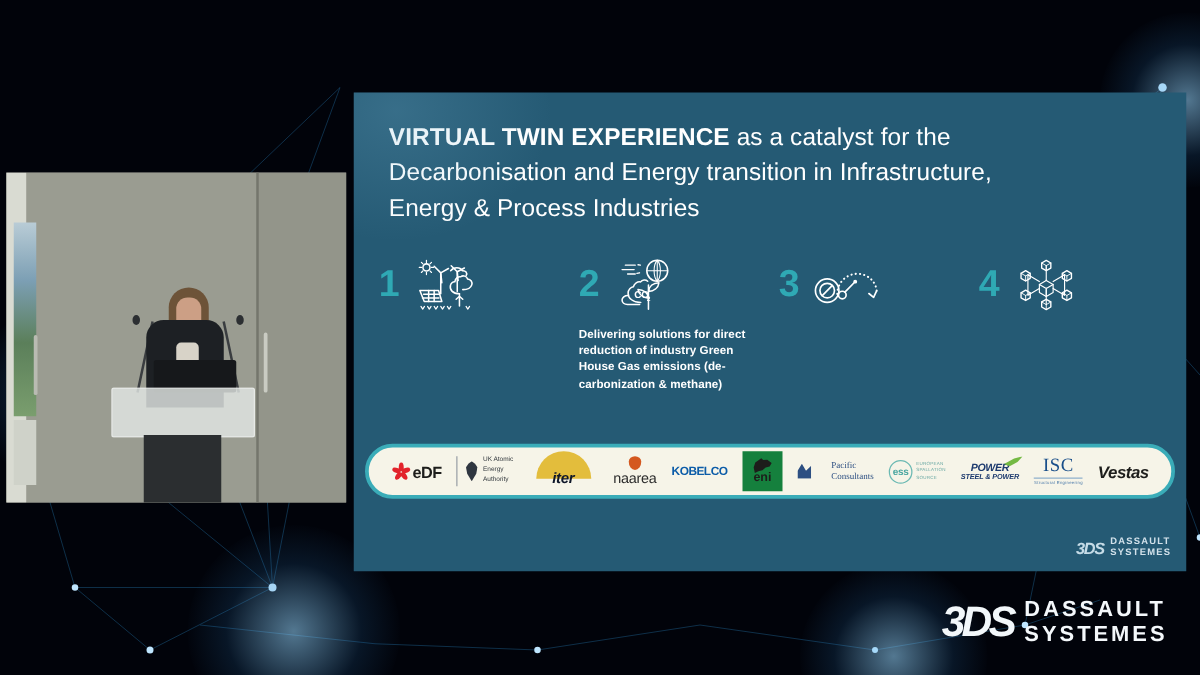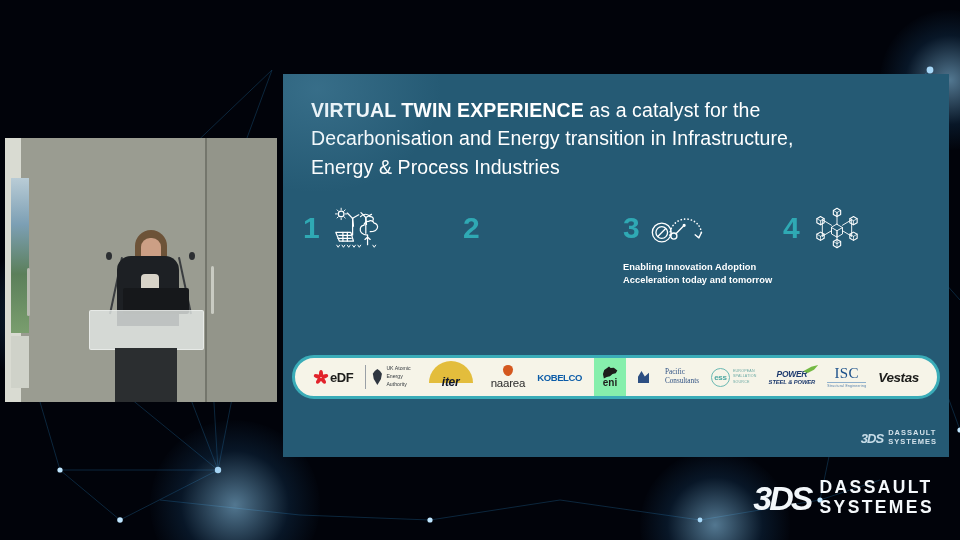--- a/index.html
+++ b/index.html
@@ -110,21 +110,21 @@
   .lg-iter-dome { position:absolute; left:6px; bottom:7px; width:44px; height:22px;
     background:#e3bd3c; border-radius:22px 22px 0 0; }
   .lg-iter-txt { position:relative; font-size:12px; font-weight:700; color:#0f172a; font-style:italic; letter-spacing:-.3px; padding-bottom:1px; }
 
   .lg-naarea { display:flex; flex-direction:column; align-items:center; }
   .lg-naarea-mark { width:10px; height:11px; background:#d4581f; border-radius:50% 50% 50% 50%/40% 40% 60% 60%; margin-bottom:1px; }
   .lg-naarea-txt { font-size:11.5px; color:#2b2b2b; font-weight:400; letter-spacing:-.2px; }
 
   .lg-kobelco { font-size:9.5px; font-weight:800; color:#0c5ca8; letter-spacing:-.4px; }
 
-  .lg-eni { width:32px; height:44px; background:#86efac; display:flex; flex-direction:column;
+  .lg-eni { width:32px; height:32px; background:#15803d; display:flex; flex-direction:column;
             align-items:center; justify-content:center; }
   .lg-eni-dog { width:16px; height:13px; background:#1d1d1b;
     clip-path:polygon(6% 62%,14% 30%,32% 16%,44% 4%,54% 16%,74% 14%,96% 34%,86% 56%,66% 62%,50% 78%,30% 84%,12% 96%); }
   .lg-eni-txt { font-size:10px; font-weight:800; color:#1d1d1b; line-height:1; margin-top:-1px; }
 
   .lg-pacific { display:flex; align-items:center; gap:16px; }
   .lg-pacific-mark { width:11px; height:12px; background:#2d4f82;
     clip-path:polygon(0 48%,32% 0,62% 46%,100% 14%,100% 100%,0 100%); }
   .lg-pacific-txt { font-family:"Liberation Serif", serif; font-size:7.2px; line-height:1.2; color:#2d4f82; }
 
@@ -253,41 +253,59 @@
                 <path d="M6 44.5l1.6 2.4 1.6-2.4M12 44.5l1.6 2.4 1.6-2.4M18 44.5l1.6 2.4 1.6-2.4M24 44.5l1.6 2.4 1.6-2.4M30 44.5l1.6 2.4 1.6-2.4M47 44.5l1.6 2.4 1.6-2.4"></path>
               </g>
             </svg>
           </span>
         </div>
       </div>
 
       <div class="pillar">
         <div class="pillar-head">
           <span class="pillar-num">2</span>
+          <span class="pillar-icon">
+            <svg viewBox="0 0 54 50" fill="none" stroke="#ffffff" stroke-width="1.4" stroke-linecap="round" stroke-linejoin="round">
+              <circle cx="37" cy="12" r="9.5"></circle>
+              <path d="M37 2.5v19M27.5 12h19" stroke-width="1"></path>
+              <path d="M37 2.5c3.8 4 3.8 15 0 19M37 2.5c-3.8 4-3.8 15 0 19" stroke-width="1"></path>
+              <g stroke-width="1.2">
+                <path d="M8 7h9M5 11h11M10 15h7"></path>
+                <path d="M19.5 6.6l2.2 .4M18.5 14.4l2.4-.5"></path>
+              </g>
+              <path d="M29 47V25"></path>
+              <path d="M29 31c5-.5 9-3.5 9.5-8-5 .2-9 3-9.5 8z"></path>
+              <path d="M29 37c-5-.5-9-3.5-9.5-8 5 .2 9 3 9.5 8z"></path>
+              <path d="M22 41c-7 0-11.5-4-11.5-8.6 0-3.2 2.5-5.6 4.8-5.8.8-3.2 3.8-5 6.6-4.4 1.4-2 4.6-2.4 6.4-.6"></path>
+              <path d="M10.6 34.5c-3.4 0-5.6 1.8-5.6 4.2 0 2.2 2 4 5 4h11"></path>
+              <text x="16" y="37" font-family="Liberation Sans, sans-serif" font-size="9" font-weight="700" fill="#ffffff" stroke="none">CO</text>
+              <text x="27.5" y="39.5" font-family="Liberation Sans, sans-serif" font-size="6" font-weight="700" fill="#ffffff" stroke="none">2</text>
+            </svg>
+          </span>
         </div>
+        <p class="pillar-text">Delivering solutions for direct reduction of  industry Green House Gas emissions (de-carbonization &amp; methane)</p>
       </div>
 
       <div class="pillar">
         <div class="pillar-head">
           <span class="pillar-num">3</span>
           <span class="pillar-icon">
             <svg viewBox="0 0 58 44" fill="none" stroke="#ffffff" stroke-width="1.5" stroke-linecap="round" stroke-linejoin="round">
               <circle cx="12" cy="27" r="10.5"></circle>
               <circle cx="12" cy="27" r="6.5"></circle>
               <path d="M7.6 31.4L16.4 22.6"></path>
               <path d="M21 30c0-10 8-18 18-18 6 0 11.4 3 14.6 7.8" stroke-dasharray="0.2 3.6" stroke-width="1.8"></path>
               <path d="M53.6 19.8c1.4 2.2 2.3 4.7 2.6 7.4" stroke-dasharray="0.2 3.6" stroke-width="1.8"></path>
               <path d="M56 27.5l-2.6 5.5-4.2-3.4"></path>
               <circle cx="25.5" cy="31" r="3.4"></circle>
               <path d="M27.8 28.4L36 20"></path>
               <circle cx="37" cy="19" r="1" fill="#ffffff"></circle>
             </svg>
           </span>
         </div>
-        <p class="pillar-text">Enabling Innovation Adoption Acceleration today and tomorrow</p>
       </div>
 
       <div class="pillar">
         <div class="pillar-head">
           <span class="pillar-num">4</span>
           <span class="pillar-icon">
             <svg viewBox="0 0 50 48" fill="none" stroke="#ffffff" stroke-width="1.2" stroke-linecap="round" stroke-linejoin="round">
               <g stroke-width="1">
                 <path d="M25 7v13M25 28v13M9 15l10 6M31 27l10 6M41 15l-10 6M19 27l-10 6M9 15v18M41 15v18"></path>
                 <path d="M25 20l6 3.5v7L25 34l-6-3.5v-7z"></path>

